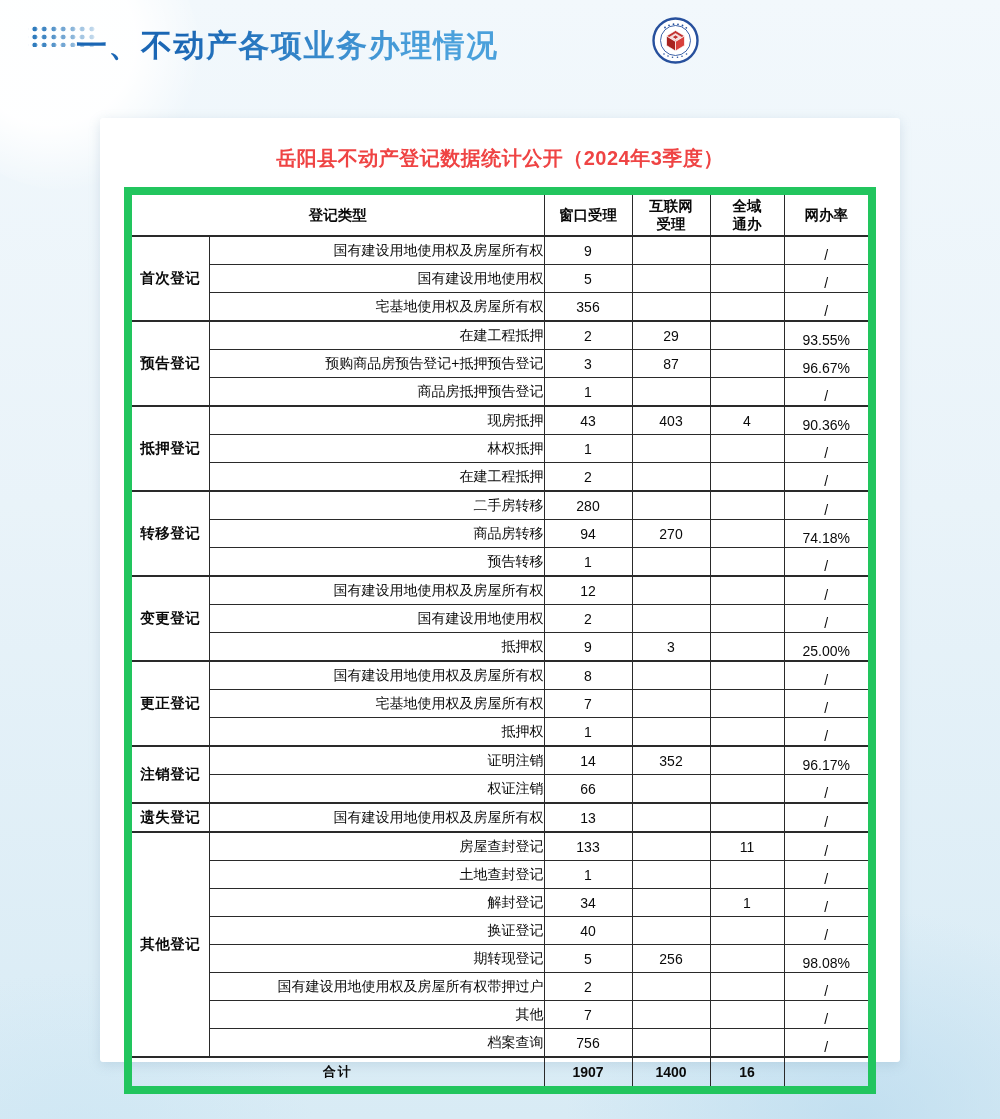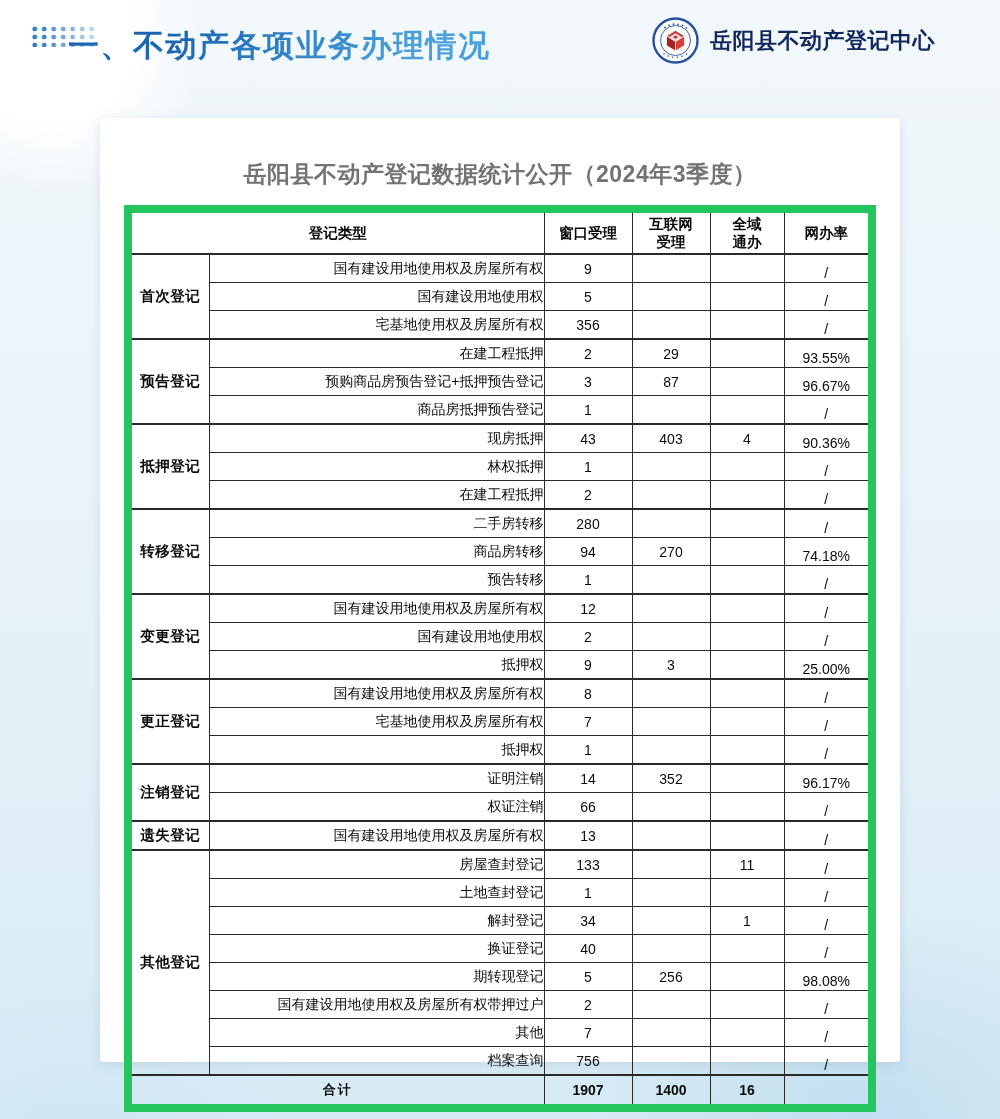--- a/index.html
+++ b/index.html
@@ -16,35 +16,35 @@
     background:radial-gradient(circle at 45% 45%, rgba(255,255,255,.95) 40%, rgba(255,255,255,0) 72%);
   }
   .dots{
     position:absolute;left:28px;top:24px;width:68px;height:23px;
     background-image:radial-gradient(circle,#2e7bbd 2.1px,rgba(46,123,189,0) 2.7px);
     background-size:9.5px 8px;background-position:2px 1px;
     -webkit-mask-image:linear-gradient(to right,#000 15%,rgba(0,0,0,.25) 100%);
             mask-image:linear-gradient(to right,#000 15%,rgba(0,0,0,.25) 100%);
   }
   .section-title{
-    position:absolute;left:68px;top:27px;margin:0;
+    position:absolute;left:76px;top:27px;margin:0;
     font-size:31px;font-weight:800;letter-spacing:1.5px;line-height:1.2;
     background:linear-gradient(118deg,#1a66b4 25%,#4aa0db 80%);
     -webkit-background-clip:text;background-clip:text;color:transparent;
   }
   .brand{position:absolute;left:652px;top:17px;display:flex;align-items:center;gap:11px;}
   .brand svg{display:block;}
   .org-name{font-size:22px;font-weight:800;color:#13275c;letter-spacing:.5px;white-space:nowrap;}
 
   .card{
     position:absolute;left:100px;top:118px;width:800px;height:944px;background:#fff;
     border-radius:3px;box-shadow:0 3px 12px rgba(110,145,175,.22);
   }
   .table-title{
-    margin:41px 0 0;text-align:center;font-size:23px;font-weight:800;color:#737373;letter-spacing:.5px;
+    margin:27px 0 0;text-align:center;font-size:20px;font-weight:800;color:#ef4444;letter-spacing:.5px;
   }
   table.stats{
     width:744px;margin:15px auto 0;border-collapse:collapse;table-layout:fixed;
     border:8px solid #22c55e;
   }
   .stats th,.stats td{
     border:1px solid #2a2a2a;color:#0a0a0a;font-size:14px;
     padding:0;overflow:hidden;
   }
   .stats thead th{
@@ -91,21 +91,20 @@
       </g>
 
       <g stroke="#ffffff" stroke-width="0.7">
         <polygon points="23.5,13.5 32.5,19 23.5,24.5 14.5,19" fill="#c23230"></polygon>
         <polygon points="14.5,19 23.5,24.5 23.5,34 14.5,28.5" fill="#a8221f"></polygon>
         <polygon points="32.5,19 23.5,24.5 23.5,34 32.5,28.5" fill="#d8403c"></polygon>
         <polygon points="23.5,16.5 29.5,20.2 23.5,23.8 17.5,20.2" fill="#ffffff" opacity="0.85"></polygon>
         <polygon points="23.5,18 26.9,20.1 23.5,22.2 20.1,20.1" fill="#c23230"></polygon>
       </g>
     </svg>
-    <span class="org-name">岳阳县不动产登记中心</span>
   </div>
 </header>
 
 <main class="card">
   <h2 class="table-title">岳阳县不动产登记数据统计公开（2024年3季度）</h2>
   <table class="stats">
     <colgroup>
       <col style="width:81px">
         <col style="width:335px">
         <col style="width:88px">

